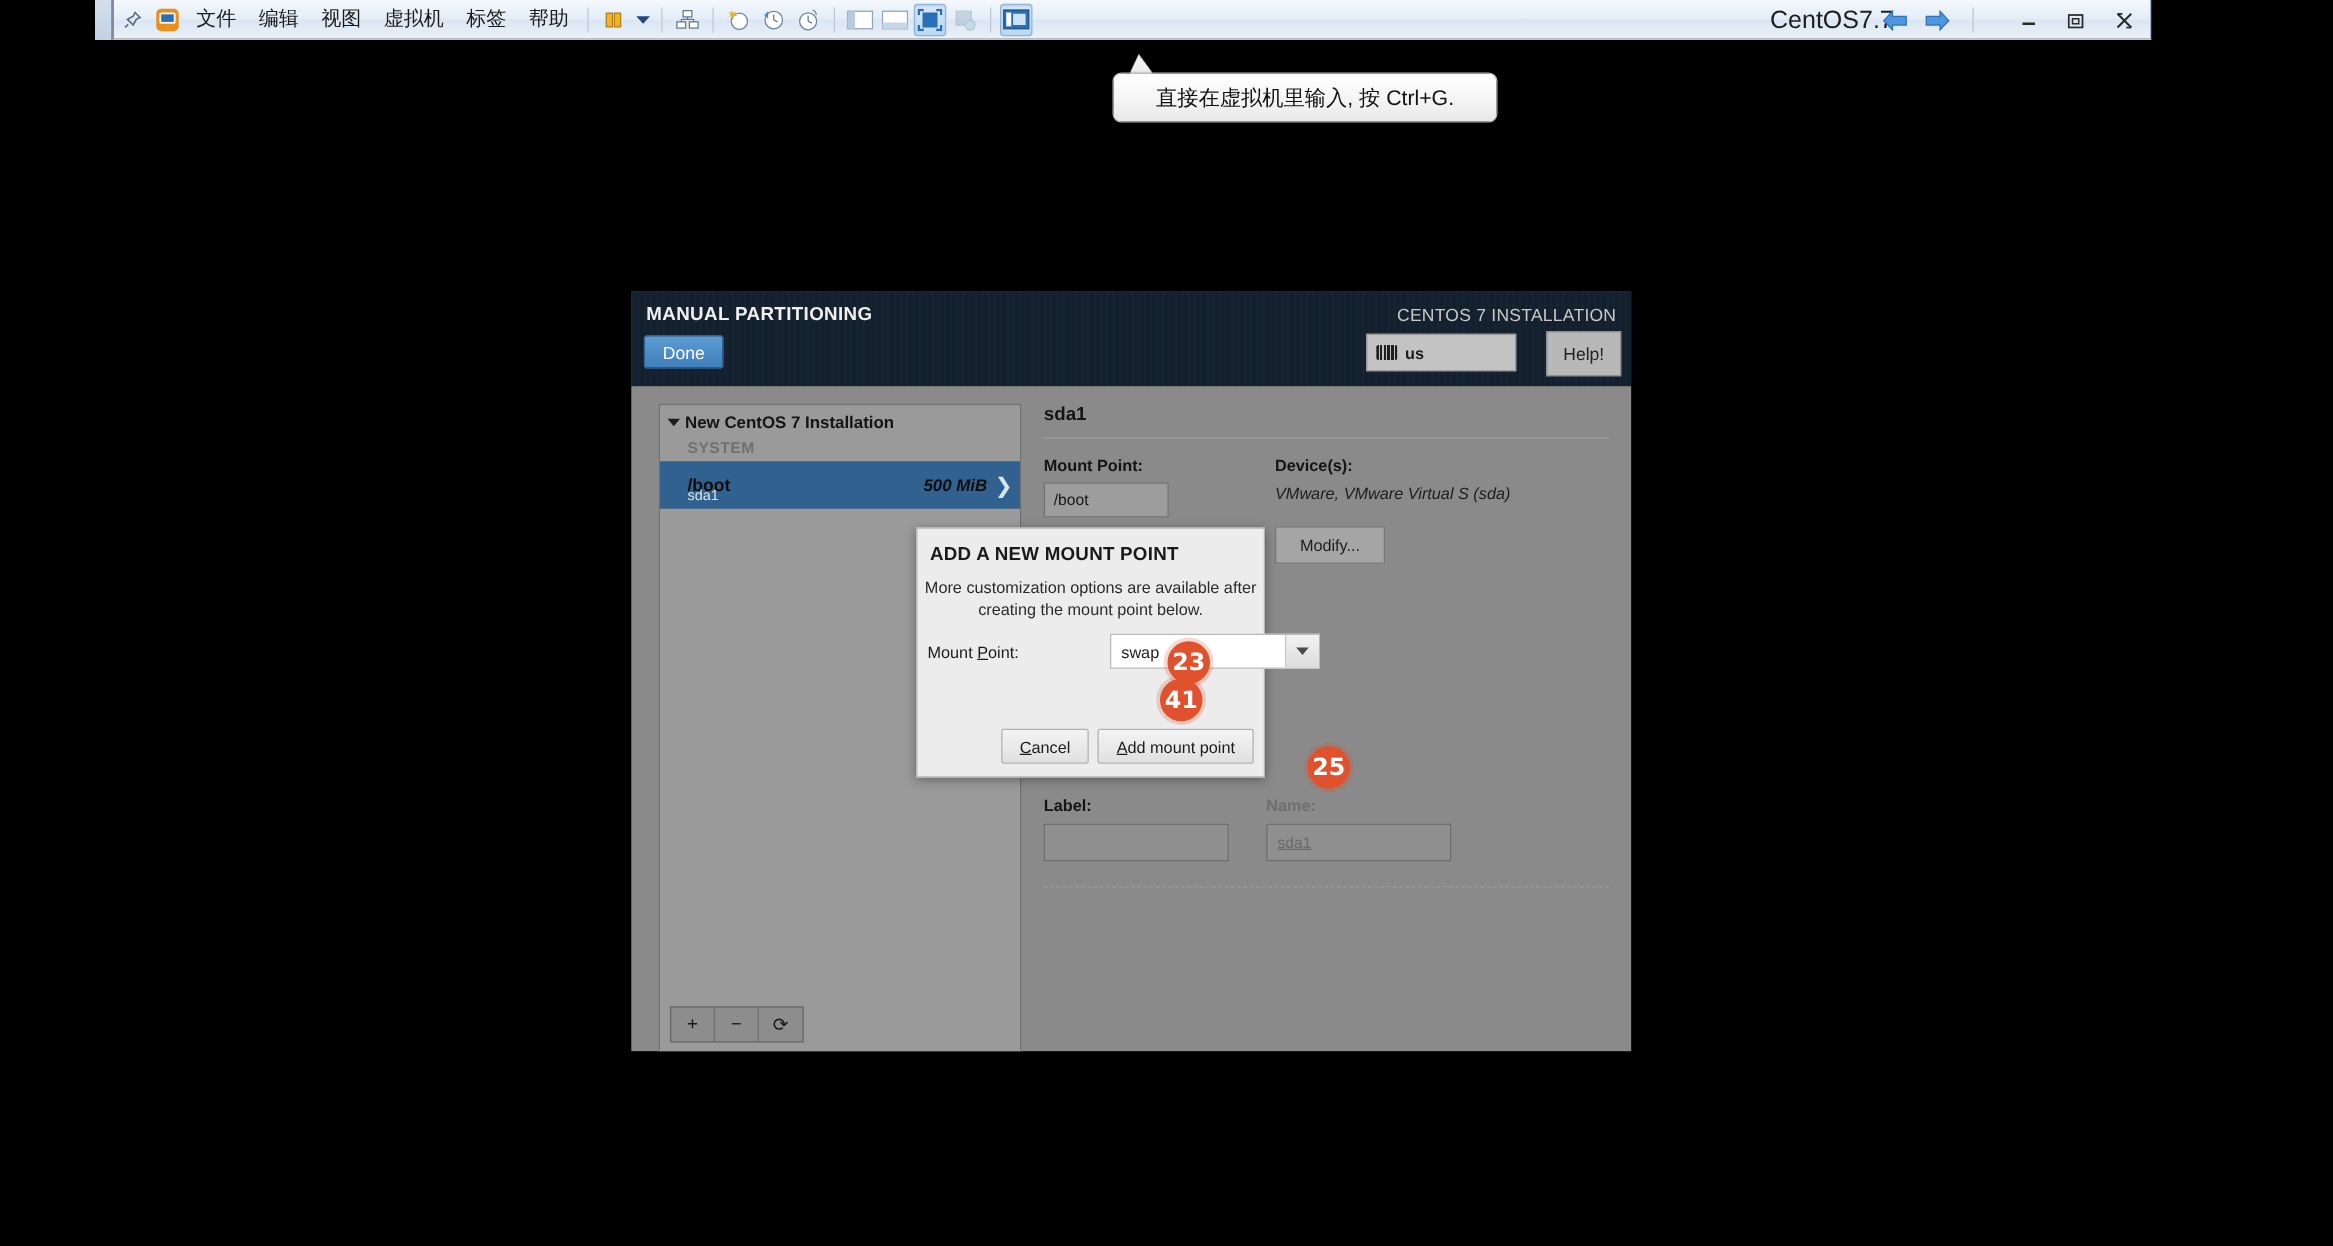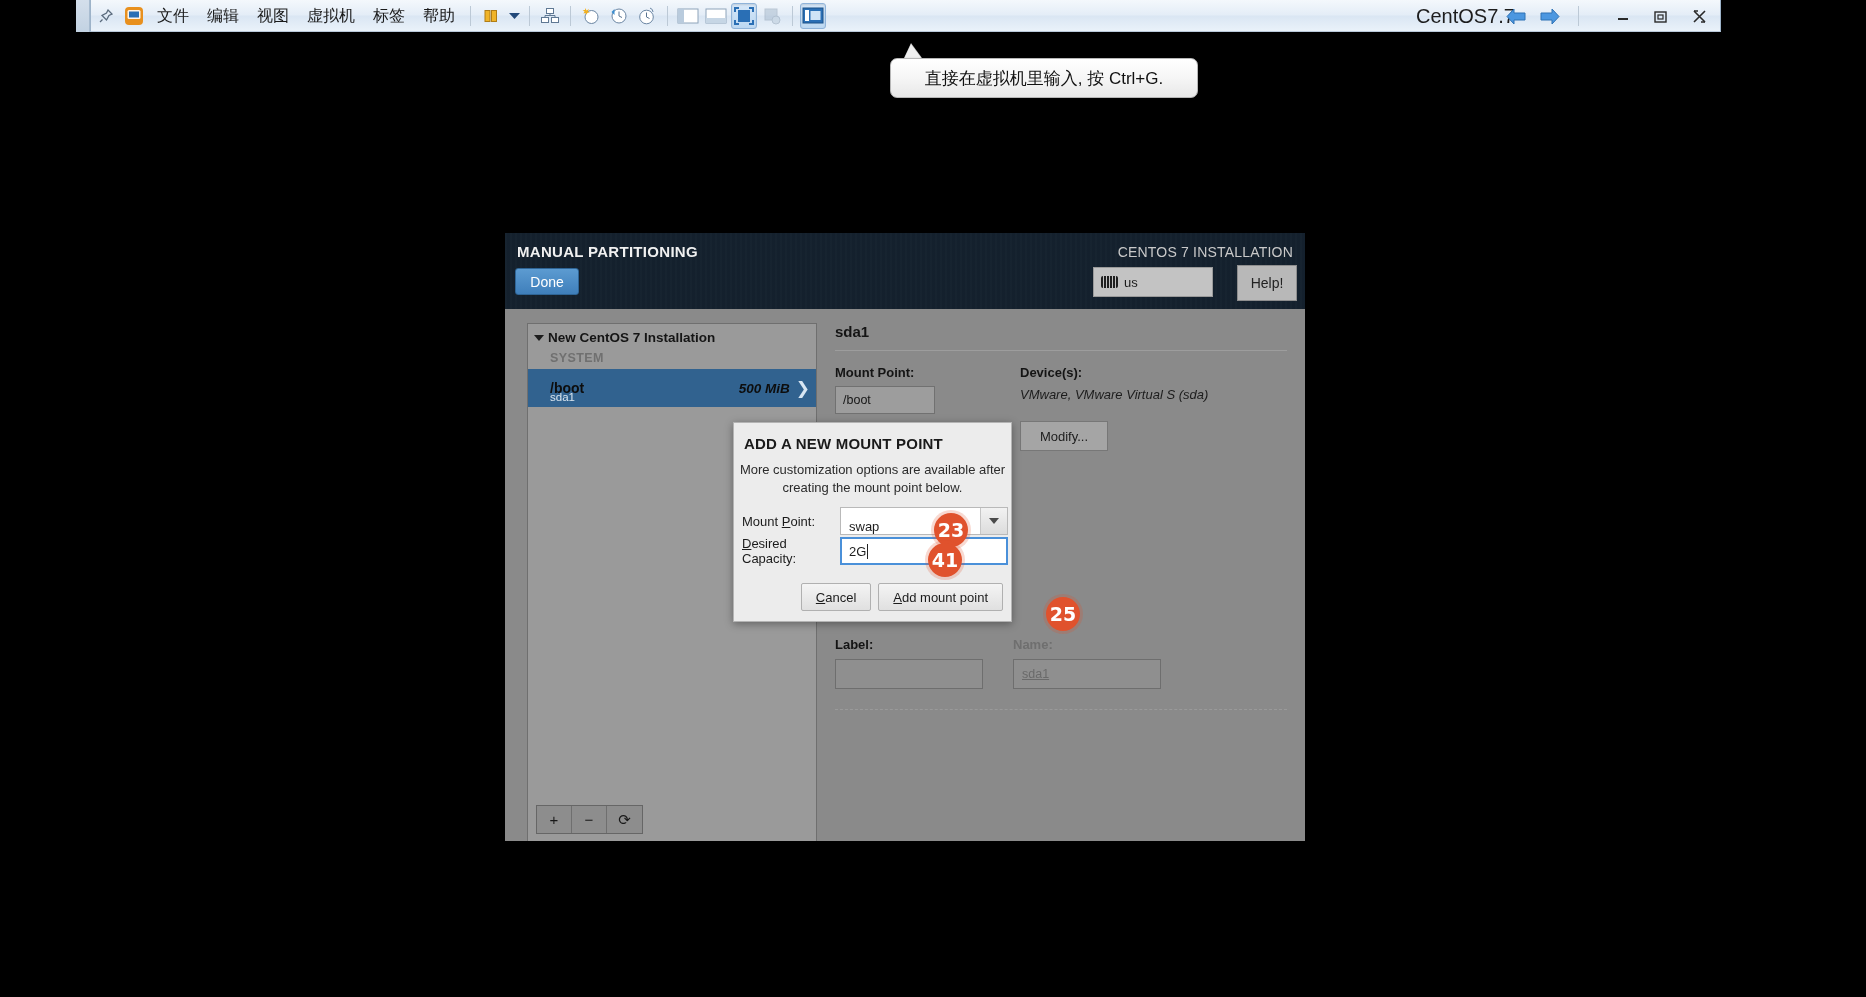--- a/index.html
+++ b/index.html
@@ -90,21 +90,21 @@
     position:absolute; left: 10px; top: 35px; width: 64px; height: 27px;
     background: linear-gradient(to bottom,#5c9bd1,#3f7fbb);
     border: 1px solid #2f6596; border-radius: 3px;
     color: #fff; font-size: 14px; display:flex; align-items:center; justify-content:center;
     cursor: default;
   }
   .an-kbd {
     position: absolute; right: 92px; top: 34px; width: 120px; height: 30px;
     background: #c3c3c3; border: 1px solid #9a9a9a;
     display:flex; align-items:center; gap:6px; padding-left: 7px;
-    font-size: 13px; color: #1c1c1c; font-weight: 400; cursor:default;
+    font-size: 13px; color: #1c1c1c; font-weight: 700; cursor:default;
   }
   .kbd-glyph {
     width: 17px; height: 12px; background: #1f1f1f; border-radius: 2px;
     background-image:
       repeating-linear-gradient(90deg, #1f1f1f 0 2px, #c3c3c3 2px 3px),
       repeating-linear-gradient(0deg, #1f1f1f 0 2px, #c3c3c3 2px 3px);
   }
   .an-help {
     position: absolute; right: 8px; top: 32px; width: 60px; height: 36px;
     background: #b8b8b8; border: 1px solid #8e8e8e;
@@ -188,21 +188,21 @@
   .dlg-desc {
     position:absolute; left: 0; right: 0; top: 38px; text-align:center;
     font-size: 13px; color: #2b2b2b; line-height: 17.5px;
   }
   .dlg-form { position:absolute; left: 8px; top: 84px; }
   .frow { display:flex; align-items:center; height: 28px; margin-bottom: 2px; }
   .frow .flbl { width: 98px; font-size: 13px; color: #1b1b1b; }
   .u { text-decoration: underline; }
   .combo {
     width: 168px; height: 28px; background: #fff; border: 1px solid #b9b9b9;
-    display:flex; align-items:flex-end; position:relative;
+    display:flex; align-items:center; position:relative;margin-left:48px;
   }
   .combo .cval { font-size: 13px; color:#1d1d1d; padding-left: 8px; }
   .combo .carrow {
     position:absolute; right: 0; top:0; width: 27px; height: 26px;
     background: linear-gradient(to bottom,#f2f2f2,#dcdcdc);
     border-left: 1px solid #c6c6c6;
     display:flex; align-items:center; justify-content:center;
   }
   .carrow i { width:0;height:0;border-left:5px solid transparent;border-right:5px solid transparent;border-top:6px solid #4a4a4a; display:block;}
   .txtfield {
@@ -473,27 +473,20 @@
     <div class="dlg-form">
       <div class="frow">
         <span class="flbl">Mount <span class="u">P</span>oint:</span>
         <div class="combo">
           <span class="cval">swap</span>
           <span class="carrow">
               <i></i>
             </span>
         </div>
       </div>
-      <div class="frow">
-        <span class="flbl"><span class="u">D</span>esired Capacity:</span>
-        <div class="txtfield">
-          <span class="tval">2G</span>
-          <span class="caret"></span>
-        </div>
-      </div>
     </div>
 
     <div class="dlg-btns">
       <div class="dbtn"><span class="u">C</span>ancel</div>
       <div class="dbtn"><span class="u">A</span>dd mount point</div>
     </div>
   </div>
 
   <div class="badge b23">23</div>
   <div class="badge b24">41</div>

